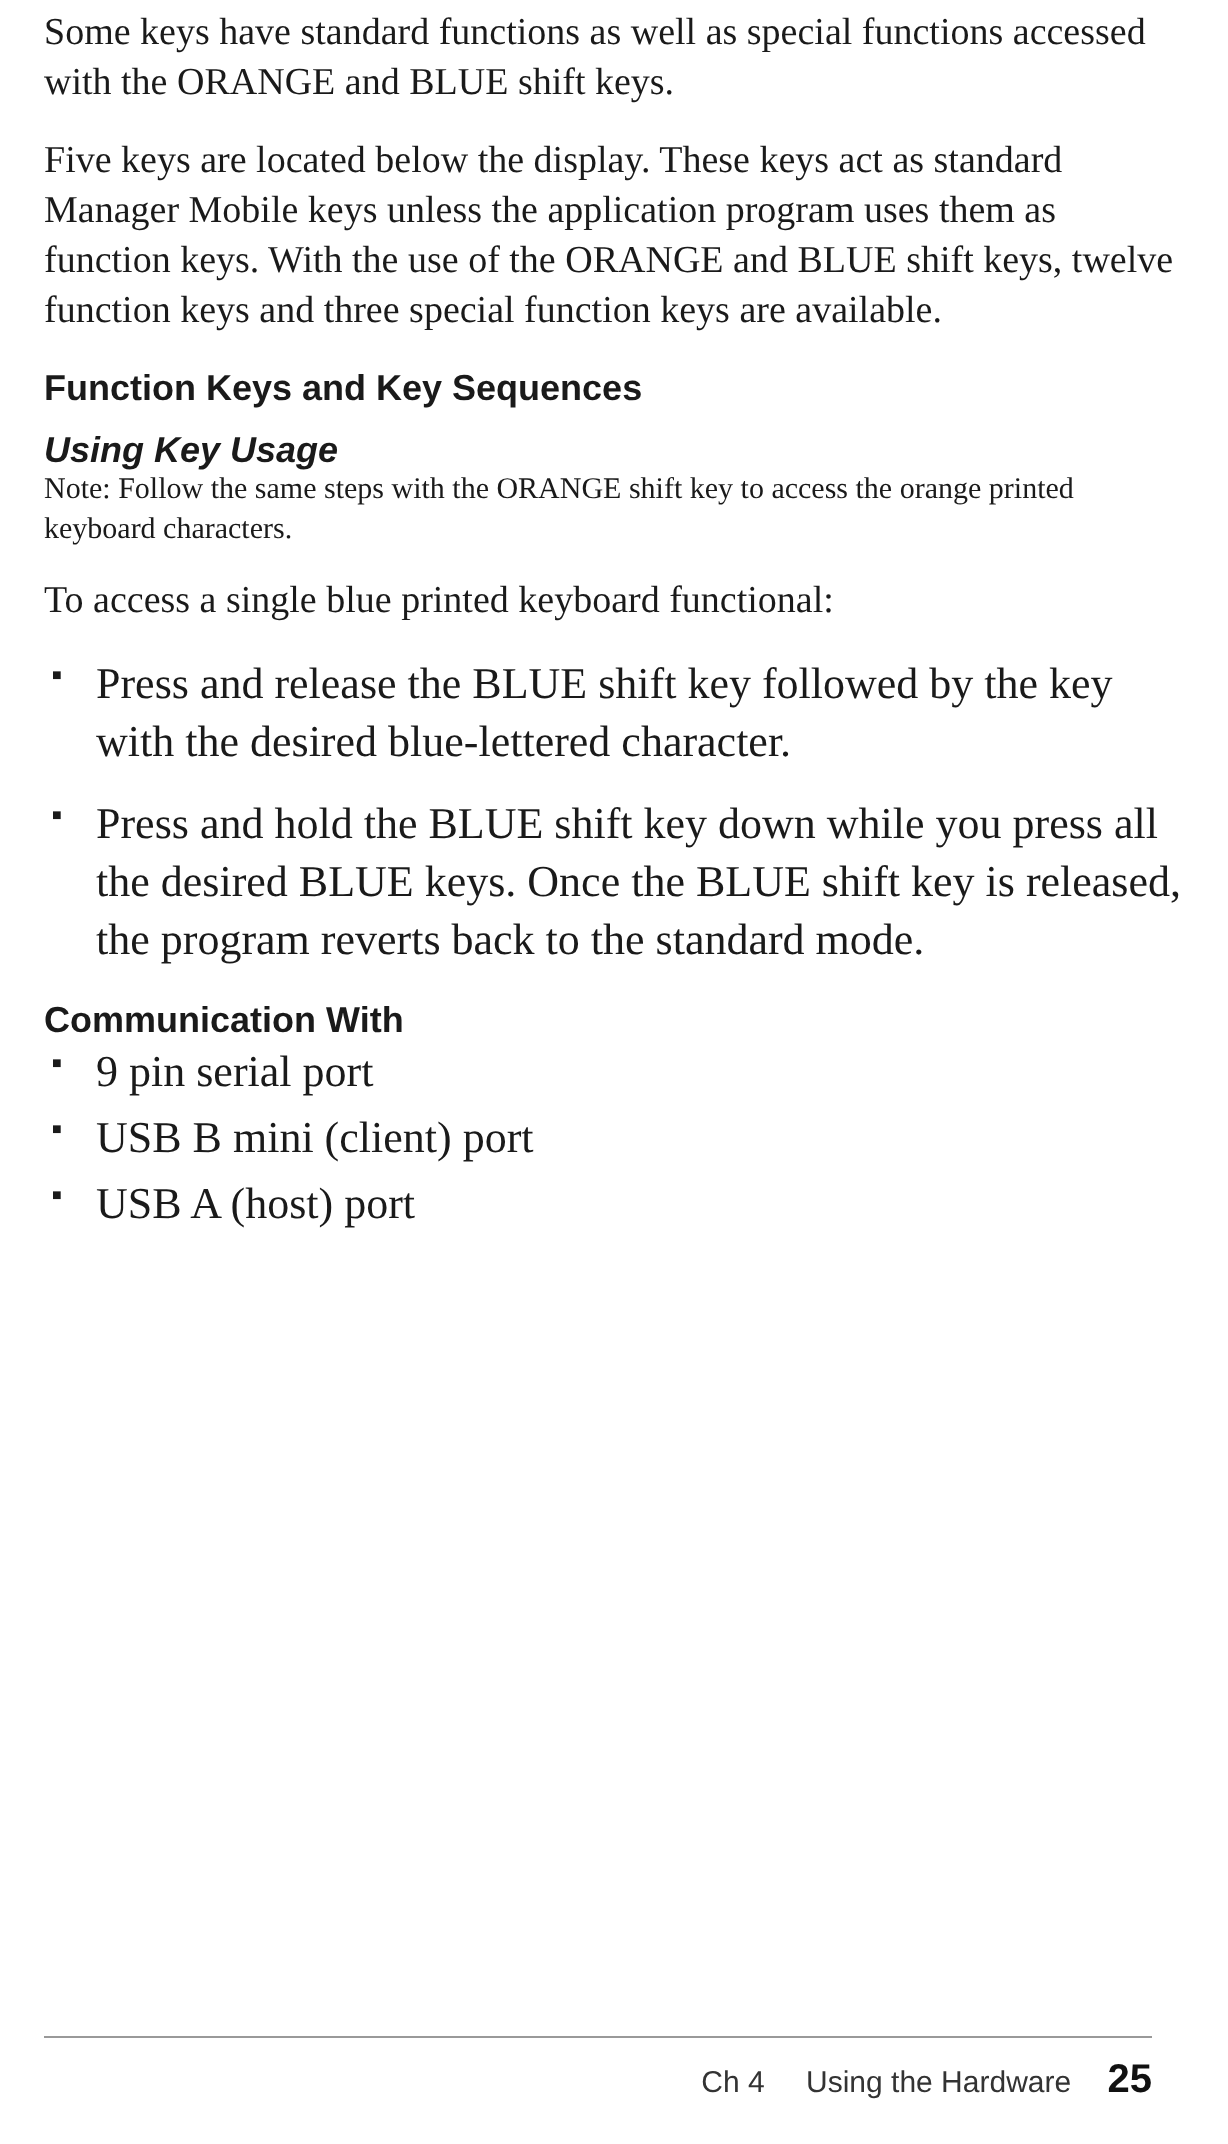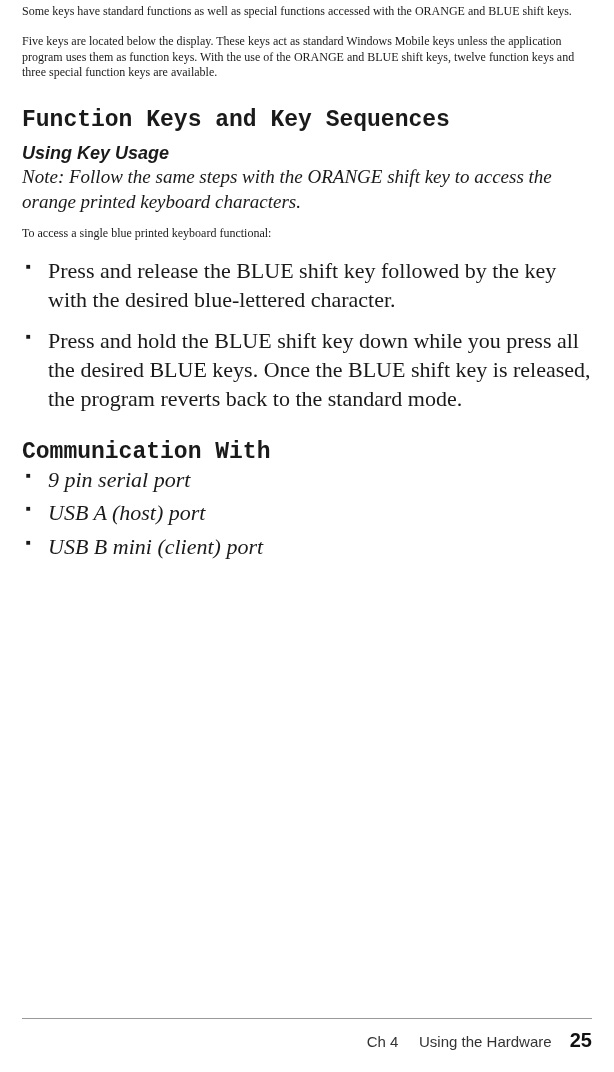--- a/index.html
+++ b/index.html
@@ -12,75 +12,73 @@
     color: #1a1a1a;
   }
   .page {
     box-sizing: border-box;
     width: 614px;
     height: 1072px;
     padding: 4px 22px 0 22px;
     position: relative;
   }
   .body-text {
-    font-size: 12px;
+    font-size: 19px;
     line-height: 1.32;
     margin: 0 0 14px 0;
   }
   .heading-bold {
-    font-family: Liberation Mono, monospace;
+    font-family: Liberation Sans, sans-serif;
     font-weight: 700;
-    font-size: 23px;
-    margin: 26px 0 0 0;
+    font-size: 18px;
+    margin: 16px 0 0 0;
     letter-spacing: 0;
   }
   .heading-boldit {
     font-family: "Segoe UI", "Helvetica Neue", Arial, sans-serif;
     font-weight: 700;
     font-style: italic;
     font-size: 18px;
     margin: 10px 0 0 0;
   }
   .after-heading {
     margin-top: 0;
   }
   .note-italic {
-    font-style: italic;
-    font-size: 19px;
+    font-size: 15px;
     line-height: 1.32;
     margin: 0 0 12px 0;
   }
   ul.bullets {
     list-style: none;
     padding: 0;
     margin: 0 0 12px 0;
   }
   ul.bullets.tight {
     margin-bottom: 28px;
-    font-style: italic;
   }
   ul.bullets li {
     position: relative;
     padding-left: 26px;
     font-size: 22px;
     line-height: 1.32;
     margin: 0 0 4px 0;
   }
   ul.bullets li::before {
     content: "■";
     position: absolute;
     left: 4px;
     top: 6px;
     font-size: 8px;
     color: #1a1a1a;
   }
   .footer {
     position: absolute;
     left: 22px;
-    right: 22px;
+    right: 38px;
     bottom: 20px;
     border-top: 1px solid #999;
     padding-top: 10px;
     text-align: right;
     font-family: "Segoe UI", "Helvetica Neue", Arial, sans-serif;
     font-size: 15px;
     color: #333;
     margin-top: 36px;
   }
   .footer .page-num {
@@ -93,21 +91,21 @@
     margin: 0 2px;
   }
 </style>
 </head>
 <body>
 
 <div class="page">
 
   <p class="body-text">Some keys have standard functions as well as special functions accessed with the ORANGE and BLUE shift keys.</p>
 
-  <p class="body-text">Five keys are located below the display. These keys act as standard Windows Mobile keys unless the application program uses them as function keys. With the use of the ORANGE and BLUE shift keys, twelve function keys and three special function keys are available.</p>
+  <p class="body-text">Five keys are located below the display. These keys act as standard Manager Mobile keys unless the application program uses them as function keys. With the use of the ORANGE and BLUE shift keys, twelve function keys and three special function keys are available.</p>
 
   <p class="heading-bold">Function Keys and Key Sequences</p>
 
   <p class="heading-boldit">Using Key Usage</p>
   <p class="note-italic after-heading">Note: Follow the same steps with the ORANGE shift key to access the orange printed keyboard characters.</p>
 
   <p class="body-text">To access a single blue printed keyboard functional:</p>
 
   <ul class="bullets">
     <li>Press and release the BLUE shift key followed by the key with the desired blue-lettered character.</li>
@@ -115,22 +113,22 @@
 
 
   <ul class="bullets">
     <li>Press and hold the BLUE shift key down while you press all the desired BLUE keys. Once the BLUE shift key is released, the program reverts back to the standard mode.</li>
   </ul>
 
   <p class="heading-bold">Communication With</p>
 
   <ul class="bullets tight">
     <li>9 pin serial port</li>
+    <li>USB B mini (client) port</li>
     <li>USB A (host) port</li>
-    <li>USB B mini (client) port</li>
   </ul>
 
   <div class="footer">
     <span>Ch 4</span>
     <span class="sep">&nbsp;&nbsp;</span>
     <span>Using the Hardware</span>
     <span class="page-num">25</span>
   </div>
 
 </div>

